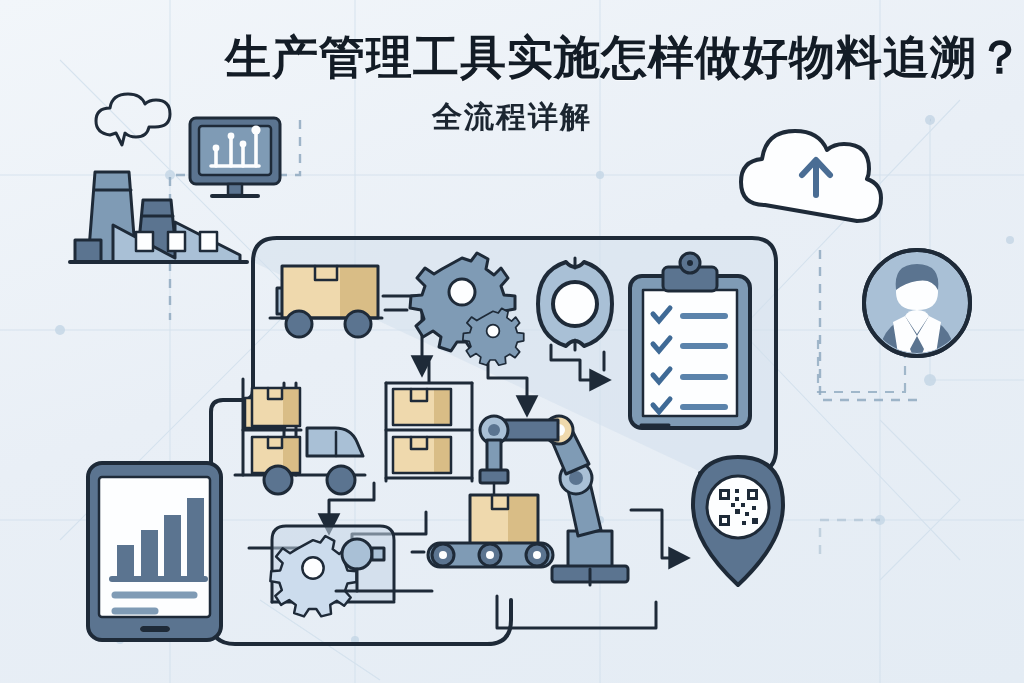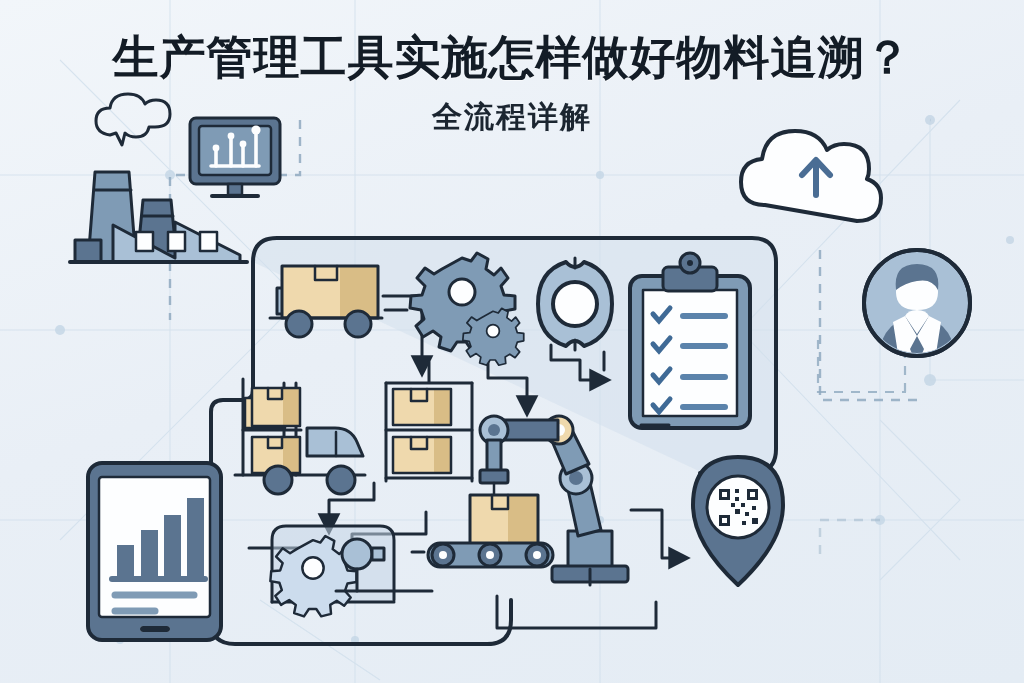--- a/index.html
+++ b/index.html
@@ -18,20 +18,21 @@
   #bg-net { position:absolute; inset:0; }
   #art { position:absolute; inset:0; }
   .title-wrap {
     position:absolute; top:0; left:0; width:1024px;
     text-align:center; pointer-events:none;
   }
   #page-title {
     font-size:46px; font-weight:bold; color:#131c26;
     letter-spacing:1px; margin-top:32px; line-height:1.1;
     text-shadow:0 1px 0 rgba(255,255,255,.55);
+    text-align:right;
   }
   #page-subtitle {
     font-size:30px; font-weight:bold; color:#1b2530;
     letter-spacing:2px; margin-top:14px;font-family:Liberation Mono, monospace;
   }
 </style>
 </head>
 <body>
 
 <div id="stage">

